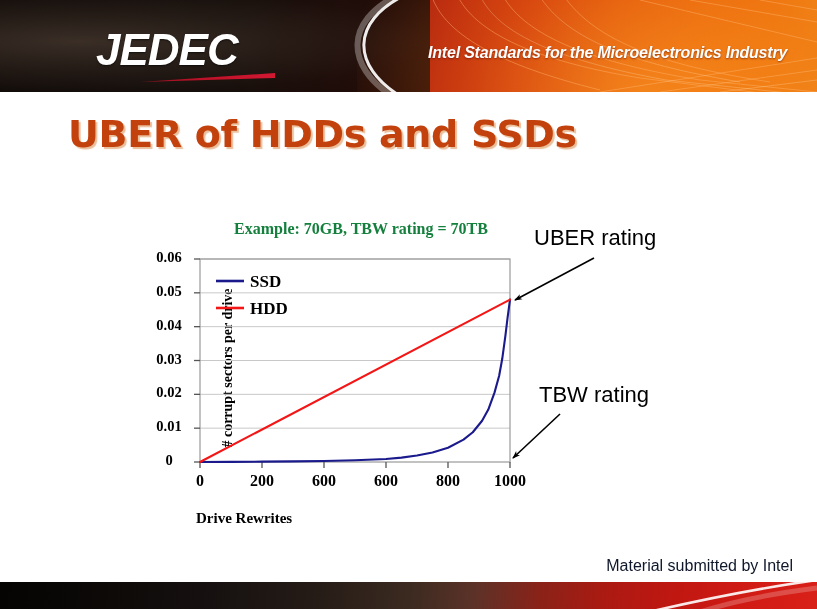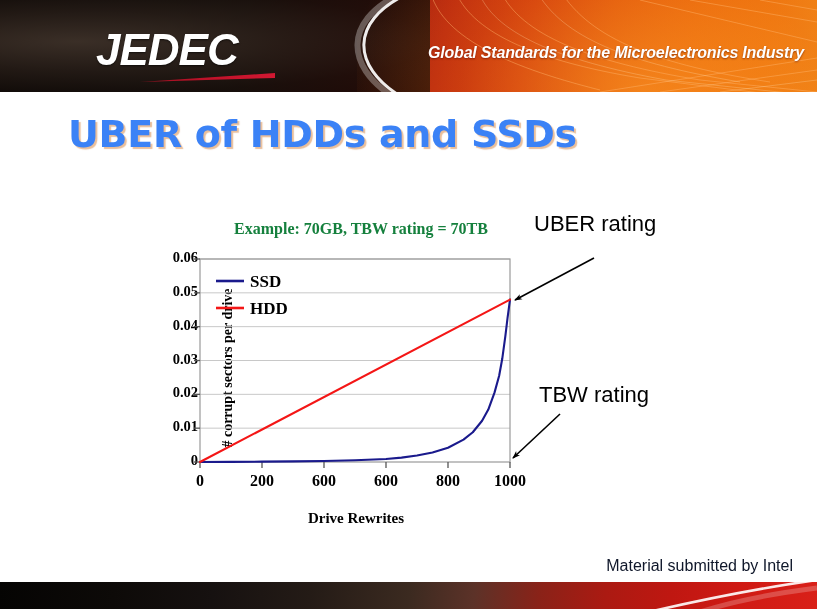--- a/index.html
+++ b/index.html
@@ -98,21 +98,21 @@
     white-space: nowrap;
   }
 
   
   .slide-title {
     position: absolute;
     left: 68px; top: 112px;
     font-family: "DejaVu Sans", sans-serif;
     font-size: 38px;
     font-weight: bold;
-    color: #3b82f6;
+    color: #c2410c;
     letter-spacing: -0.3px;
     text-shadow: 2px 2px 1px rgba(226,168,120,0.75);
     white-space: nowrap;
   }
 
   
   .chart-area {
     position: absolute;
     left: 0; top: 200px;
     width: 560px; height: 340px;
@@ -138,32 +138,32 @@
     font-family: "Liberation Serif", serif;
     font-size: 14px;
     font-weight: bold;
     color: #000000;
     white-space: nowrap;
   }
   .x-axis-title {
     position: absolute;
     left: 196px; top: 310px;
     width: 320px;
-    text-align: center;
+    text-align: left;
     font-family: "Liberation Serif", serif;
     font-size: 15px;
     font-weight: bold;
     color: #000000;
     white-space: nowrap;
   }
   .ytick {
     position: absolute;
     right: 0;
     width: 58px;
-    text-align: right;
+    text-align: center;
     font-family: "Liberation Serif", serif;
     font-size: 14.5px;
     font-weight: bold;
     color: #000000;
   }
   .ytick-holder {
     position: absolute;
     left: 140px; top: 0; width: 58px; height: 340px;
   }
   .xtick-holder {
@@ -181,21 +181,21 @@
   }
 
   
   .callout {
     position: absolute;
     font-family: "Liberation Sans", sans-serif;
     font-size: 22px;
     color: #000000;
     white-space: nowrap;
   }
-  .callout-uber { left: 534px; top: 211px; }
+  .callout-uber { left: 534px; top: 225px; }
   .callout-tbw  { left: 539px; top: 382px; }
 
   
   .footer-note {
     position: absolute;
     right: 24px; top: 557px;
     font-family: "Liberation Sans", sans-serif;
     font-size: 16px;
     color: #0f172a;
     white-space: nowrap;
@@ -249,21 +249,21 @@
     </g>
     <path d="M 405 -5 C 350 22, 352 66, 400 96" fill="none" stroke="#ffffff" stroke-opacity="0.92" stroke-width="3"></path>
     <path d="M 398 -5 C 344 22, 346 66, 392 96" fill="none" stroke="#ffffff" stroke-opacity="0.30" stroke-width="6"></path>
   </svg>
 
   <div class="logo-wrap">
     <div class="logo-text">JEDEC</div>
     <div class="logo-swoosh"></div>
   </div>
 
-  <div class="tagline">Global Standards for the Microelectronics Industry</div>
+  <div class="tagline">Intel Standards for the Microelectronics Industry</div>
 </div>
 
 <div class="slide-title">UBER of HDDs and SSDs</div>
 
 <div class="chart-area">
 
   <div class="chart-title">Example: 70GB, TBW rating = 70TB</div>
   <div class="y-axis-title"># corrupt sectors per drive</div>
   <div class="x-axis-title">Drive Rewrites</div>
 

